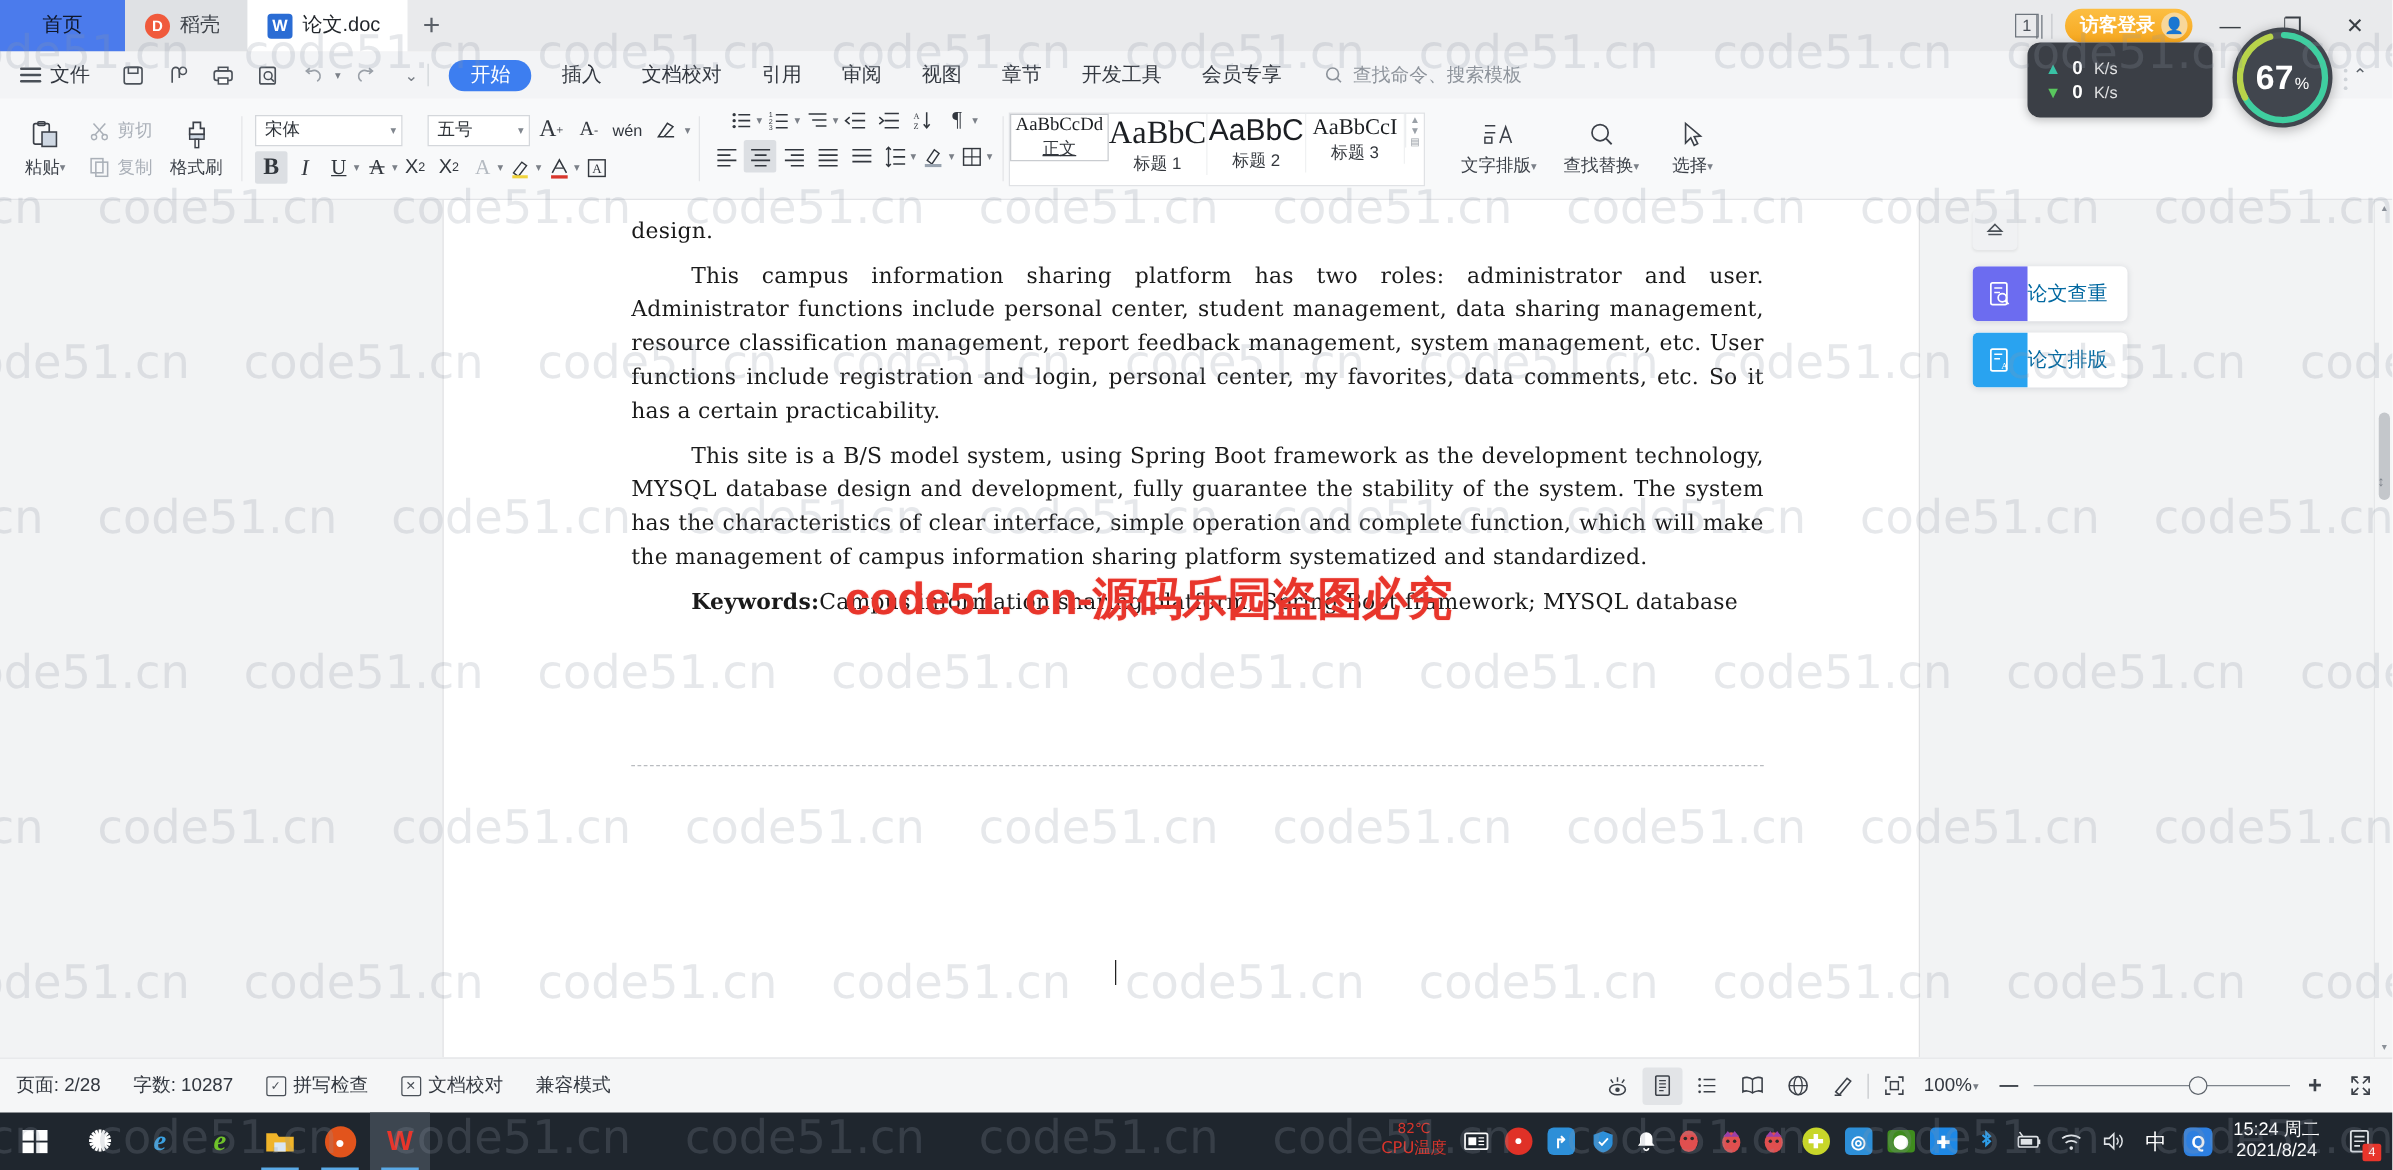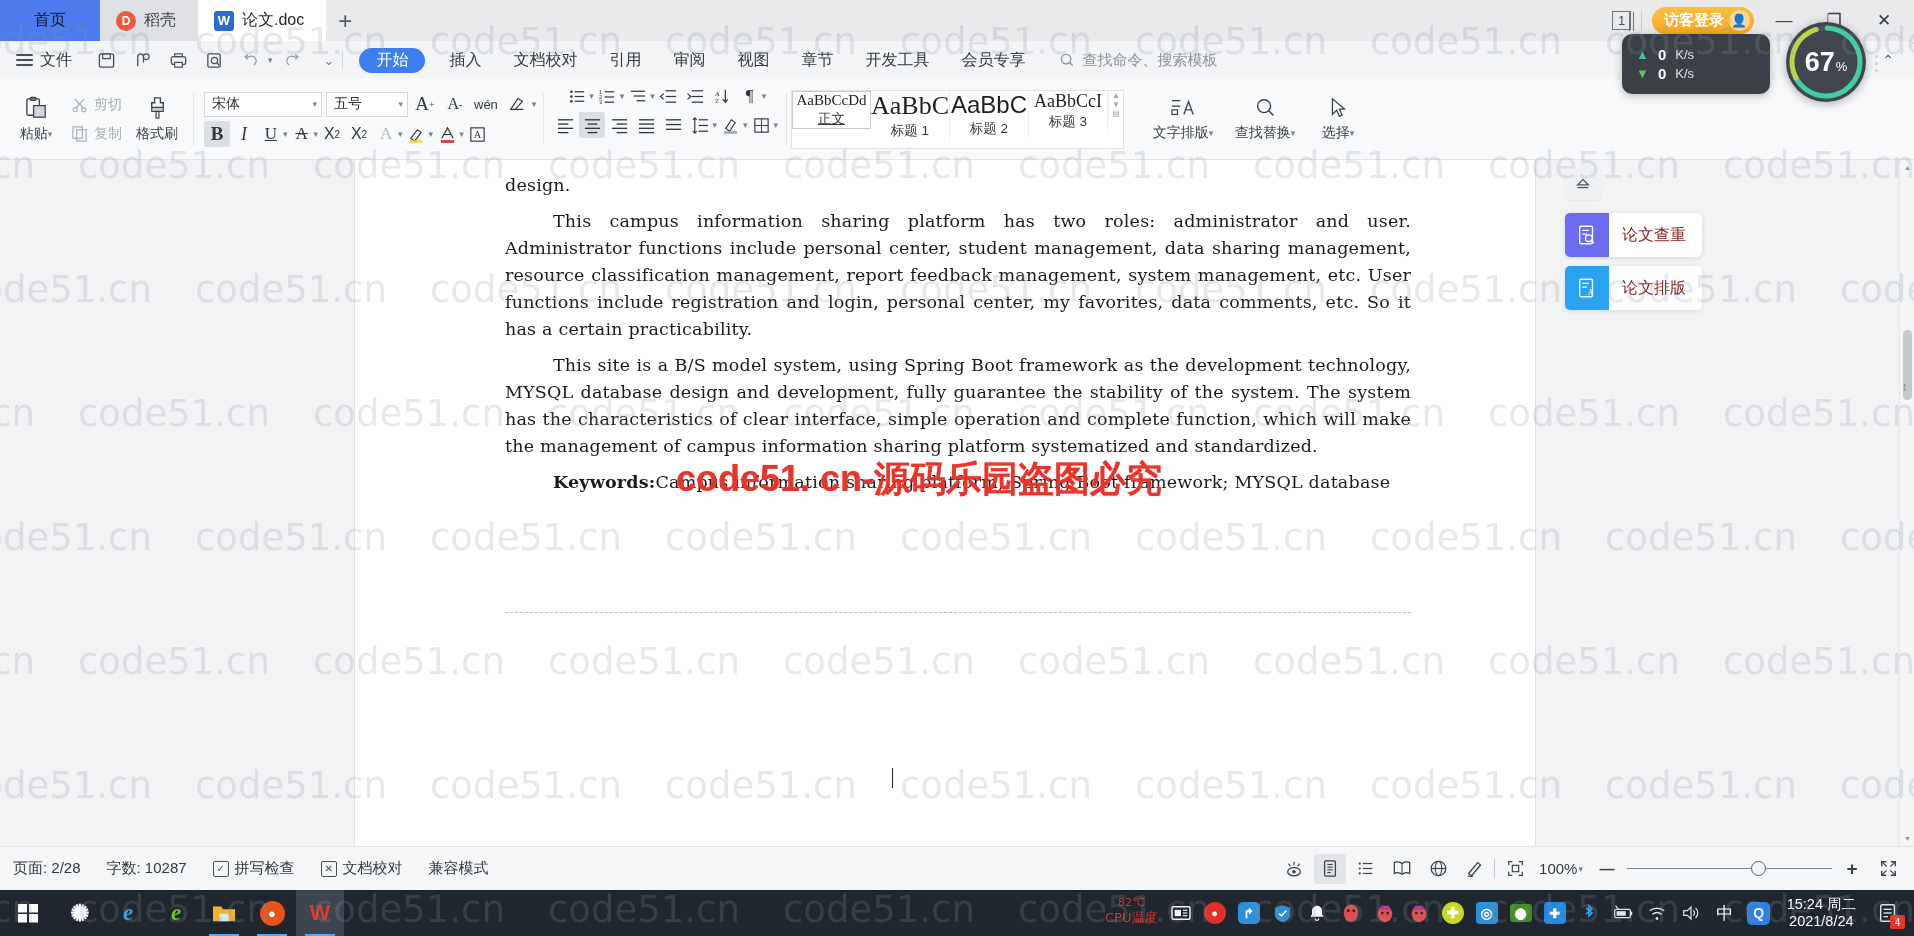--- a/index.html
+++ b/index.html
@@ -203,21 +203,21 @@
   }
   .dock-item{
     display:flex;align-items:center;height:44px;margin-bottom:9px;
     background:#fff;border-radius:5px;box-shadow:0 1px 5px rgba(30,40,60,0.13);
     padding-right:16px;overflow:hidden;
   }
   .dock-ic{
     width:44px;height:44px;display:flex;align-items:center;justify-content:center;
     color:#fff;font-size:19px;flex:none;
   }
-  .dock-lbl{font-size:16px;color:#7f1d1d;padding-left:13px;white-space:nowrap;}
+  .dock-lbl{font-size:16px;color:#0369a1;white-space:nowrap;}
 
   
   .vscroll{
     position:absolute;right:0;top:160px;width:15px;height:686px;background:#f4f5f6;
     border-left:1px solid #e6e7e9;z-index:14;
   }
   .vscroll .thumb{position:absolute;left:3px;top:170px;width:9px;height:70px;background:#c4c7cb;border-radius:5px;}
   .vscroll .arw{position:absolute;left:0;width:15px;height:15px;display:flex;align-items:center;justify-content:center;font-size:7px;color:#8b9098;}
   .mini-mark{position:absolute;right:4px;top:380px;width:8px;height:12px;z-index:15;color:#7b8189;font-size:11px;}
 
@@ -475,21 +475,21 @@
       </div>
     </div>
     <div class="rsep"></div>
 
     <div class="rgrp" style="flex-direction:column;align-items:flex-start;justify-content:center;padding-left:10px;">
       <div class="fontrow">
         <div class="combo" style="width:118px;">
           <span class="cv">宋体</span>
           <span class="ca">▾</span>
         </div>
-        <div class="combo" style="width:82px;">
+        <div class="combo" style="width:82px;margin-left:16px;">
           <span class="cv">五号</span>
           <span class="ca">▾</span>
         </div>
         <div class="fbtn" style="font-family:'Liberation Serif',serif;font-size:19px;">A<sup style="font-size:10px;">+</sup></div>
         <div class="fbtn" style="font-family:'Liberation Serif',serif;font-size:16px;">A<sup style="font-size:10px;">-</sup></div>
         <div class="fbtn" style="font-size:13px;">wén</div>
         <div class="fbtn">
           <svg width="18" height="18" viewBox="0 0 20 20">
               <path d="M3 16 L11 4 l5 3 -8 9z" fill="none" stroke="#32373e" stroke-width="1.3"></path>
               <line x1="9" y1="16" x2="17" y2="16" stroke="#32373e" stroke-width="1.4"></line>

